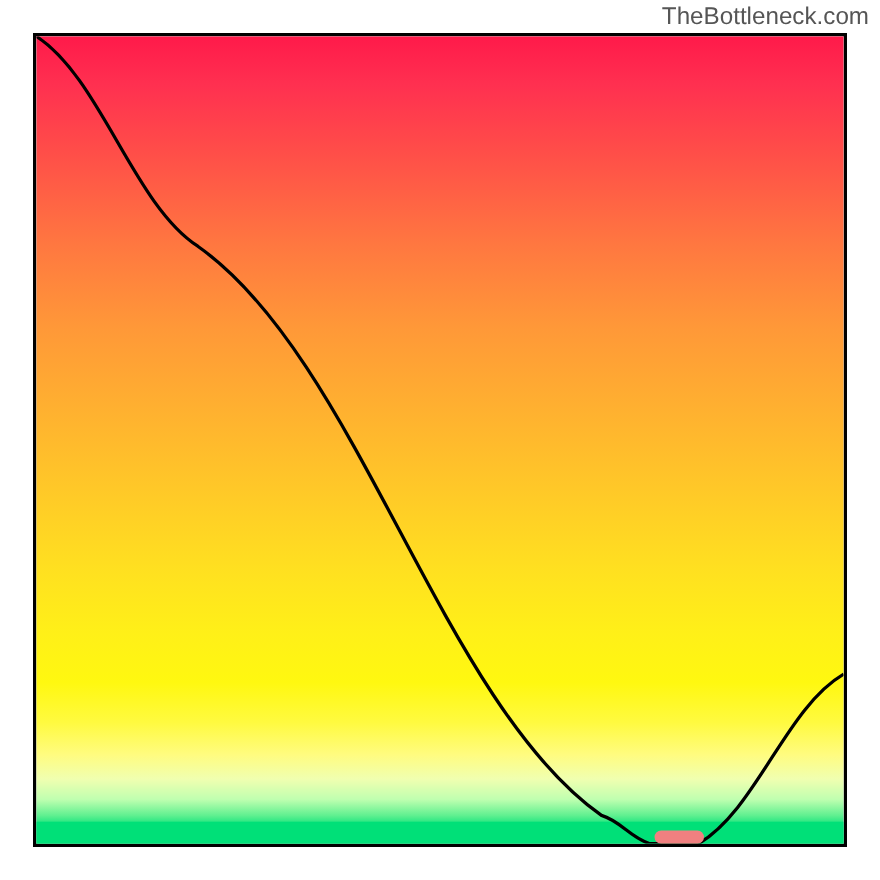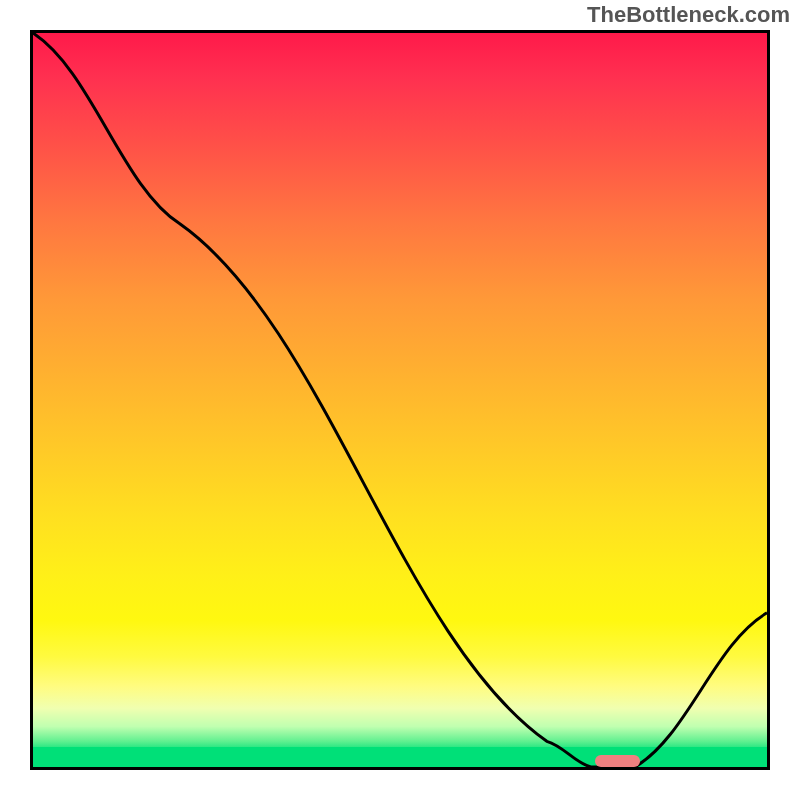--- a/index.html
+++ b/index.html
@@ -9,21 +9,21 @@
     background: #ffffff;
     position: relative;
     font-family: Arial, sans-serif;
     overflow: hidden;
   }
   .watermark {
     position: absolute;
     top: 2px;
     right: 10px;
     font-size: 22px;
-    font-weight: bold;
+    font-weight: normal;
     color: #555555;
     z-index: 10;
   }
   .chart-frame {
     position: absolute;
     top: 30px;
     left: 30px;
     width: 740px;
     height: 740px;
     border: 3px solid #000000;

